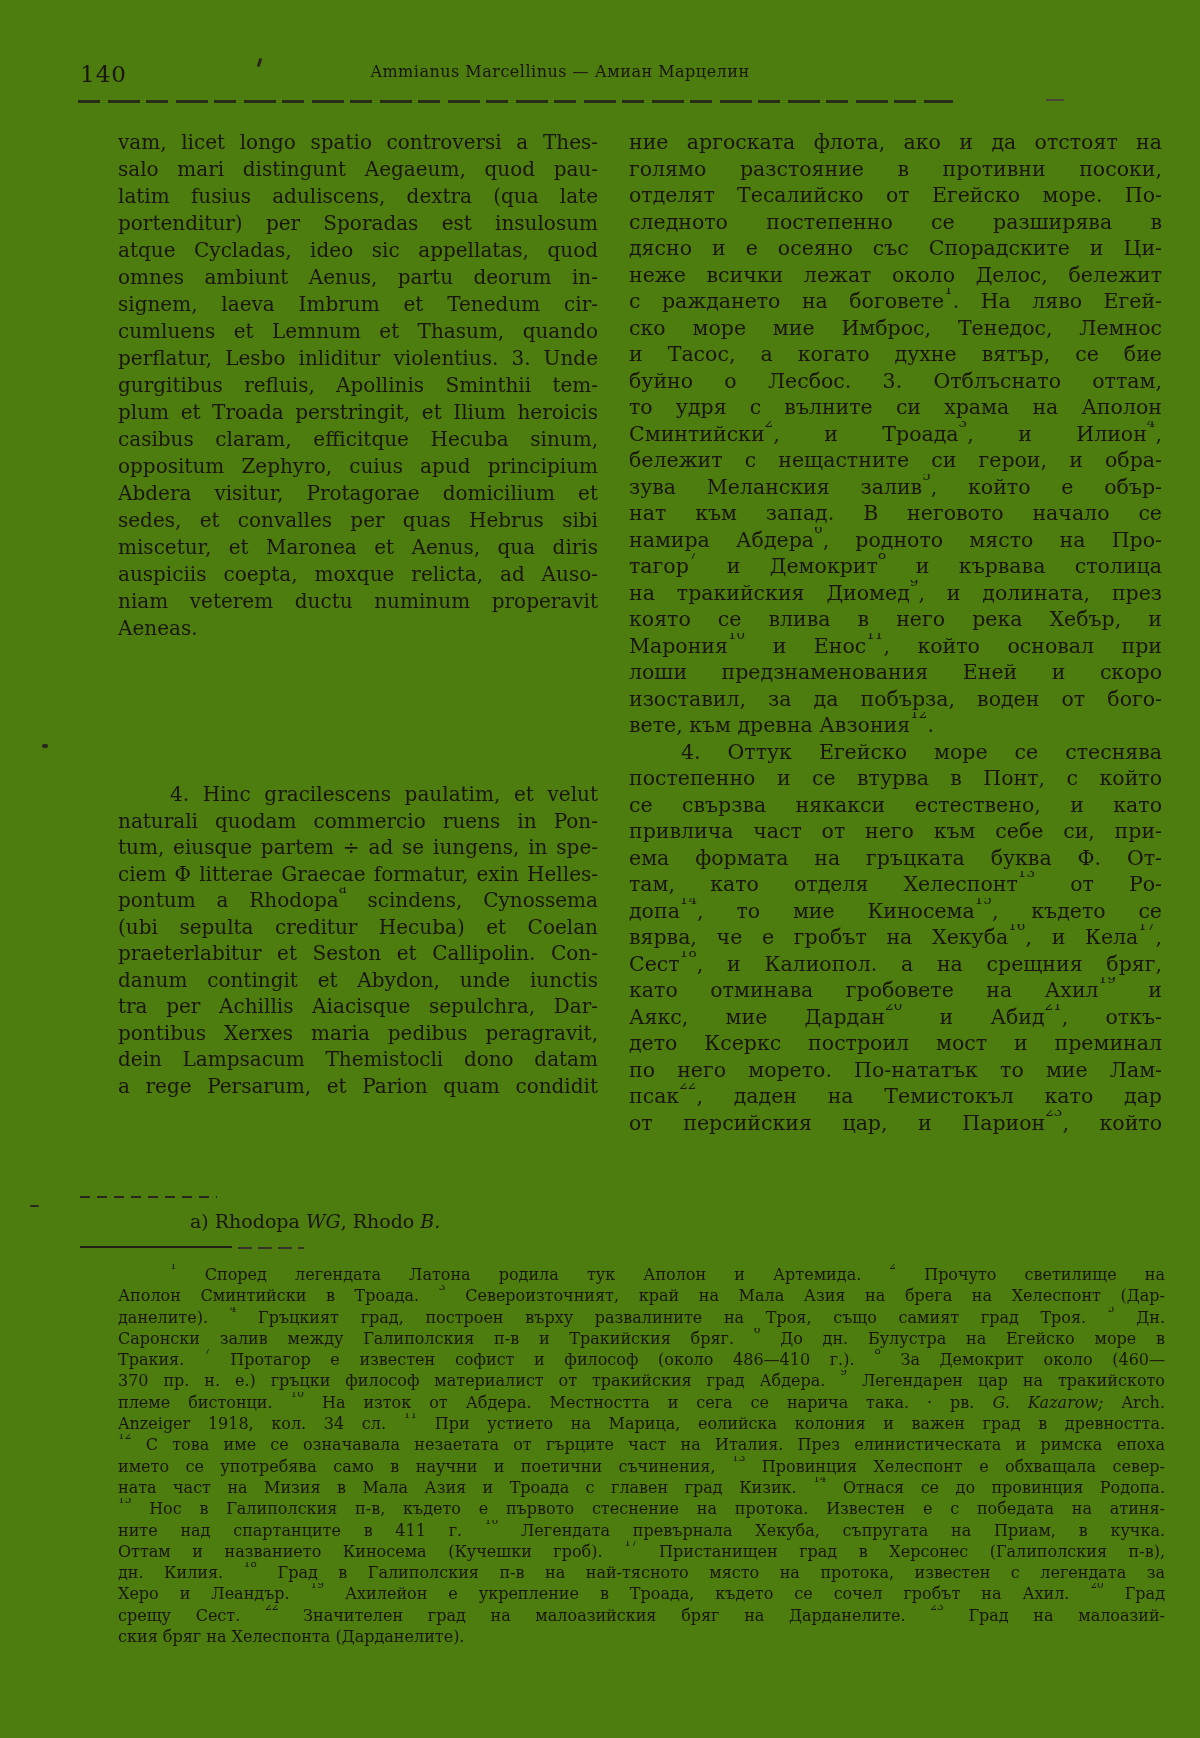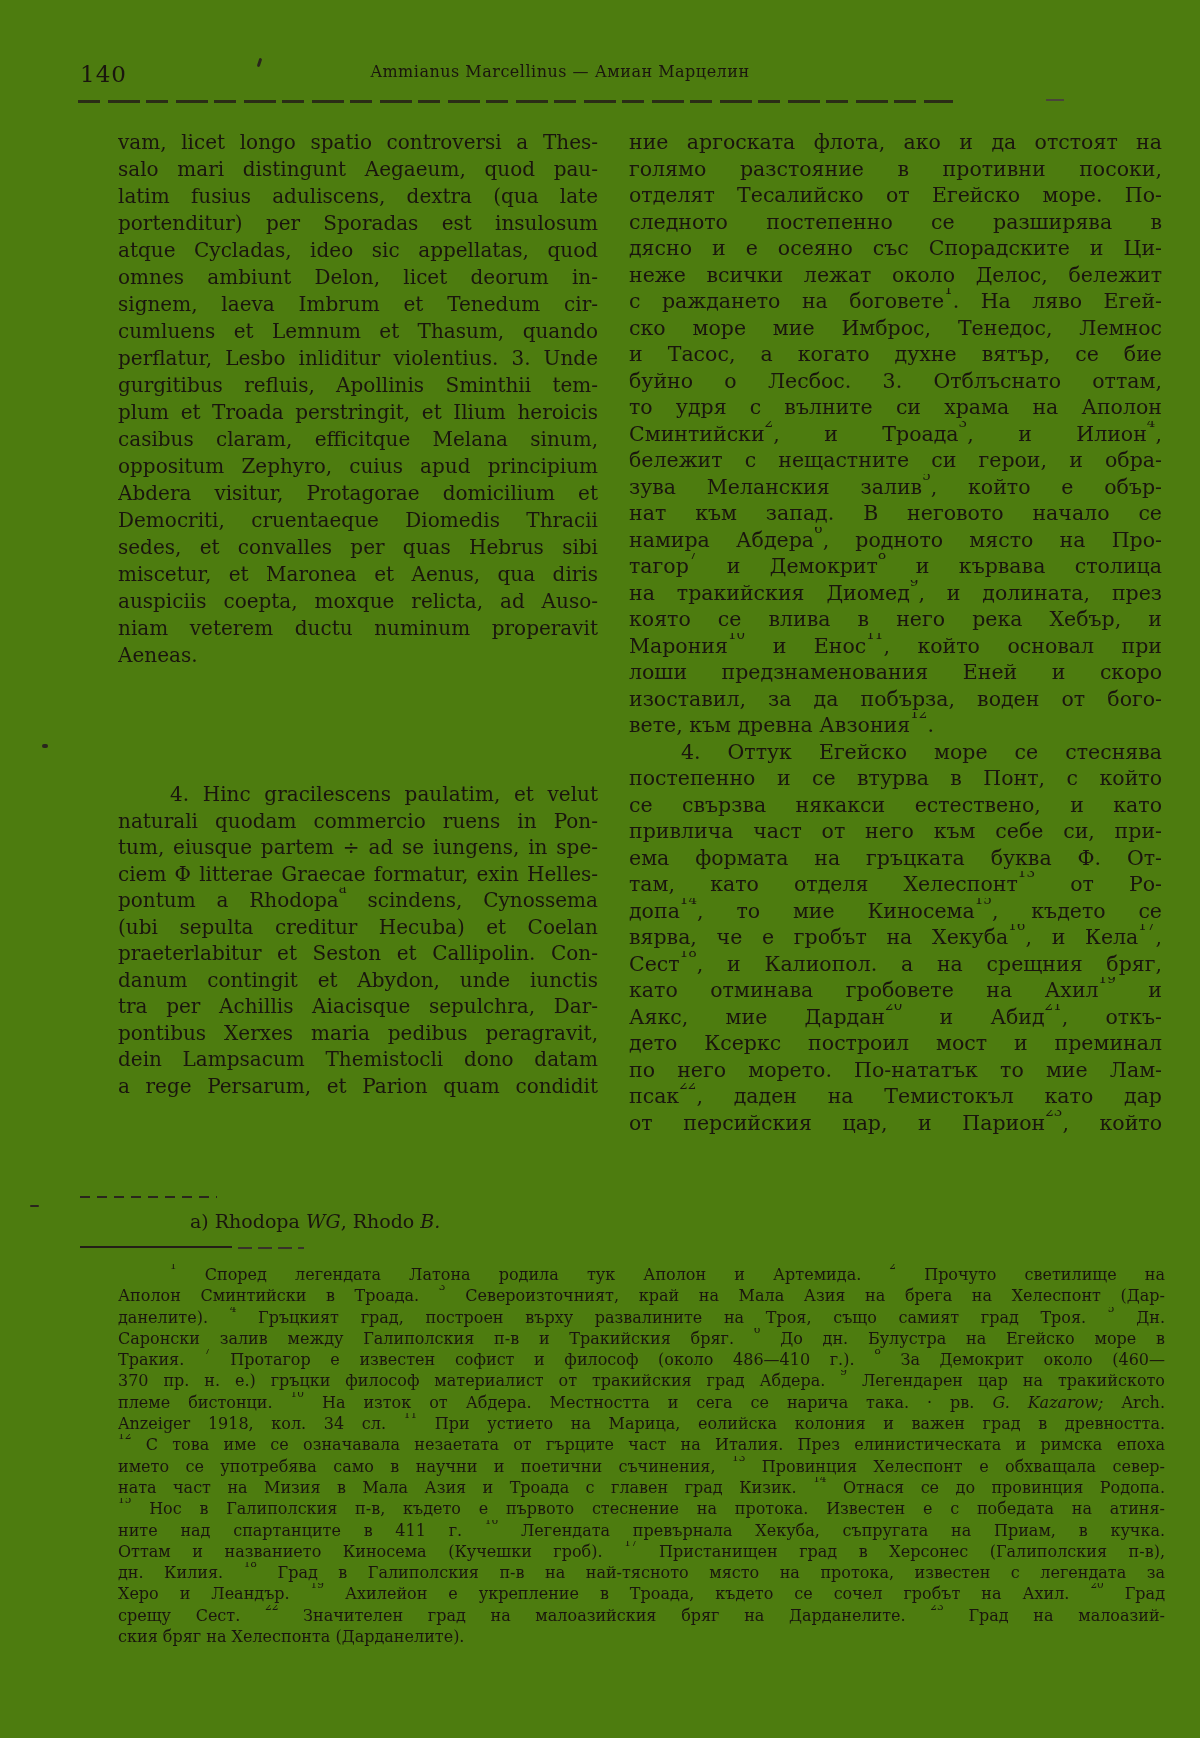--- a/index.html
+++ b/index.html
@@ -56,30 +56,29 @@
   <div class="running-title">Ammianus Marcellinus — Амиан Марцелин</div>
   <div class="header-rule"></div>
   <div class="header-rule-frag"></div>
 
   <div class="col latin p1">
       <div class="line">vam, licet longo spatio controversi a Thes-</div>
       <div class="line">salo mari distingunt Aegaeum, quod pau-</div>
       <div class="line">latim fusius aduliscens, dextra (qua late</div>
       <div class="line">portenditur) per Sporadas est insulosum</div>
       <div class="line">atque Cycladas, ideo sic appellatas, quod</div>
-      <div class="line">omnes ambiunt Delon, licet deorum in-</div>
+      <div class="line">omnes ambiunt Aenus, partu deorum in-</div>
       <div class="line">signem, laeva Imbrum et Tenedum cir-</div>
       <div class="line">cumluens et Lemnum et Thasum, quando</div>
       <div class="line">perflatur, Lesbo inliditur violentius. 3. Unde</div>
       <div class="line">gurgitibus refluis, Apollinis Sminthii tem-</div>
       <div class="line">plum et Troada perstringit, et Ilium heroicis</div>
-      <div class="line">casibus claram, efficitque Melana sinum,</div>
+      <div class="line">casibus claram, efficitque Hecuba sinum,</div>
       <div class="line">oppositum Zephyro, cuius apud principium</div>
       <div class="line">Abdera visitur, Protagorae domicilium et</div>
-      <div class="line">Democriti, cruentaeque Diomedis Thracii</div>
       <div class="line">sedes, et convalles per quas Hebrus sibi</div>
       <div class="line">miscetur, et Maronea et Aenus, qua diris</div>
       <div class="line">auspiciis coepta, moxque relicta, ad Auso-</div>
       <div class="line">niam veterem ductu numinum properavit</div>
       <div class="line end">Aeneas.</div>
     </div>
 
   <div class="col latin p2">
       <div class="line indent">4. Hinc gracilescens paulatim, et velut</div>
       <div class="line">naturali quodam commercio ruens in Pon-</div>

